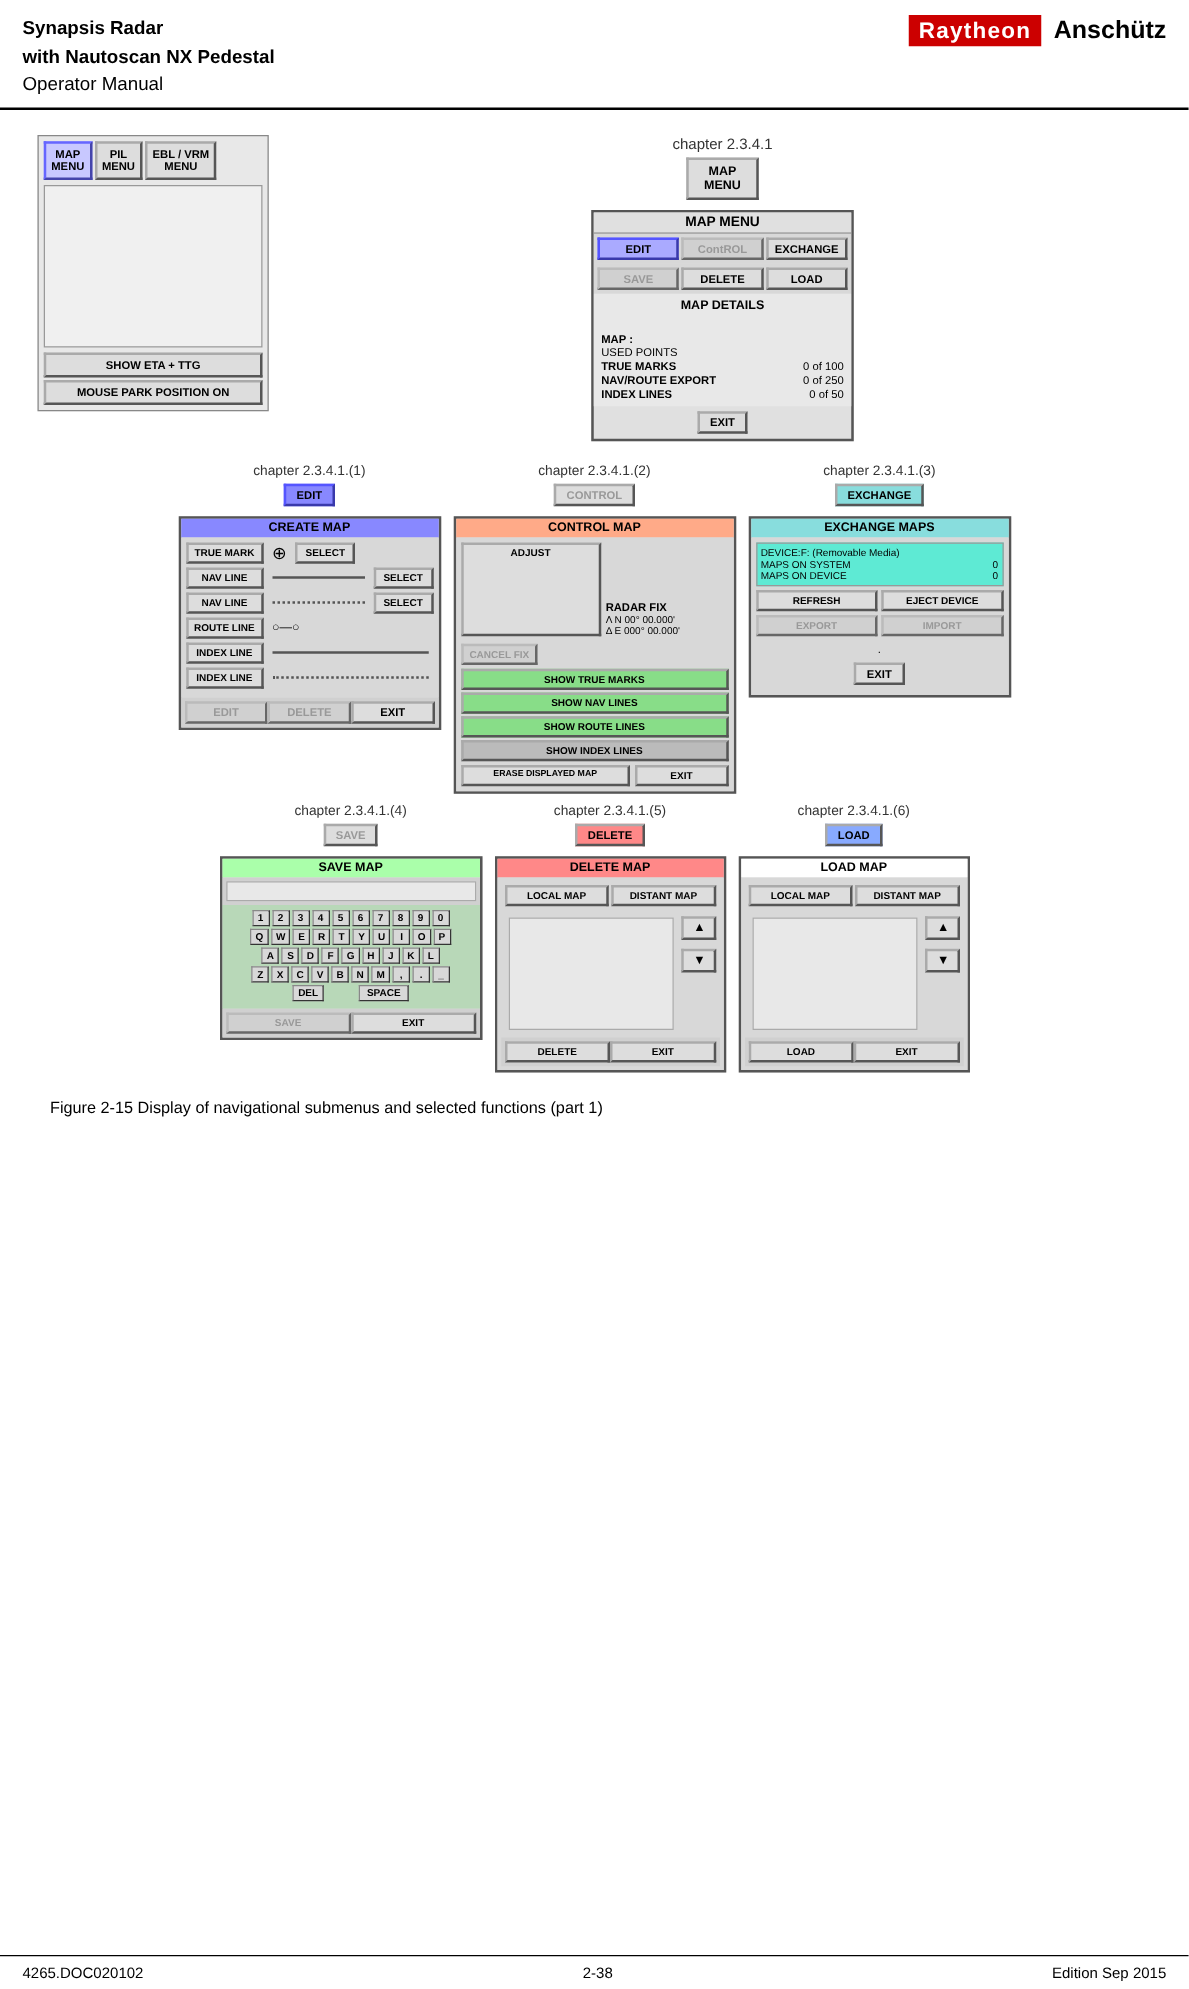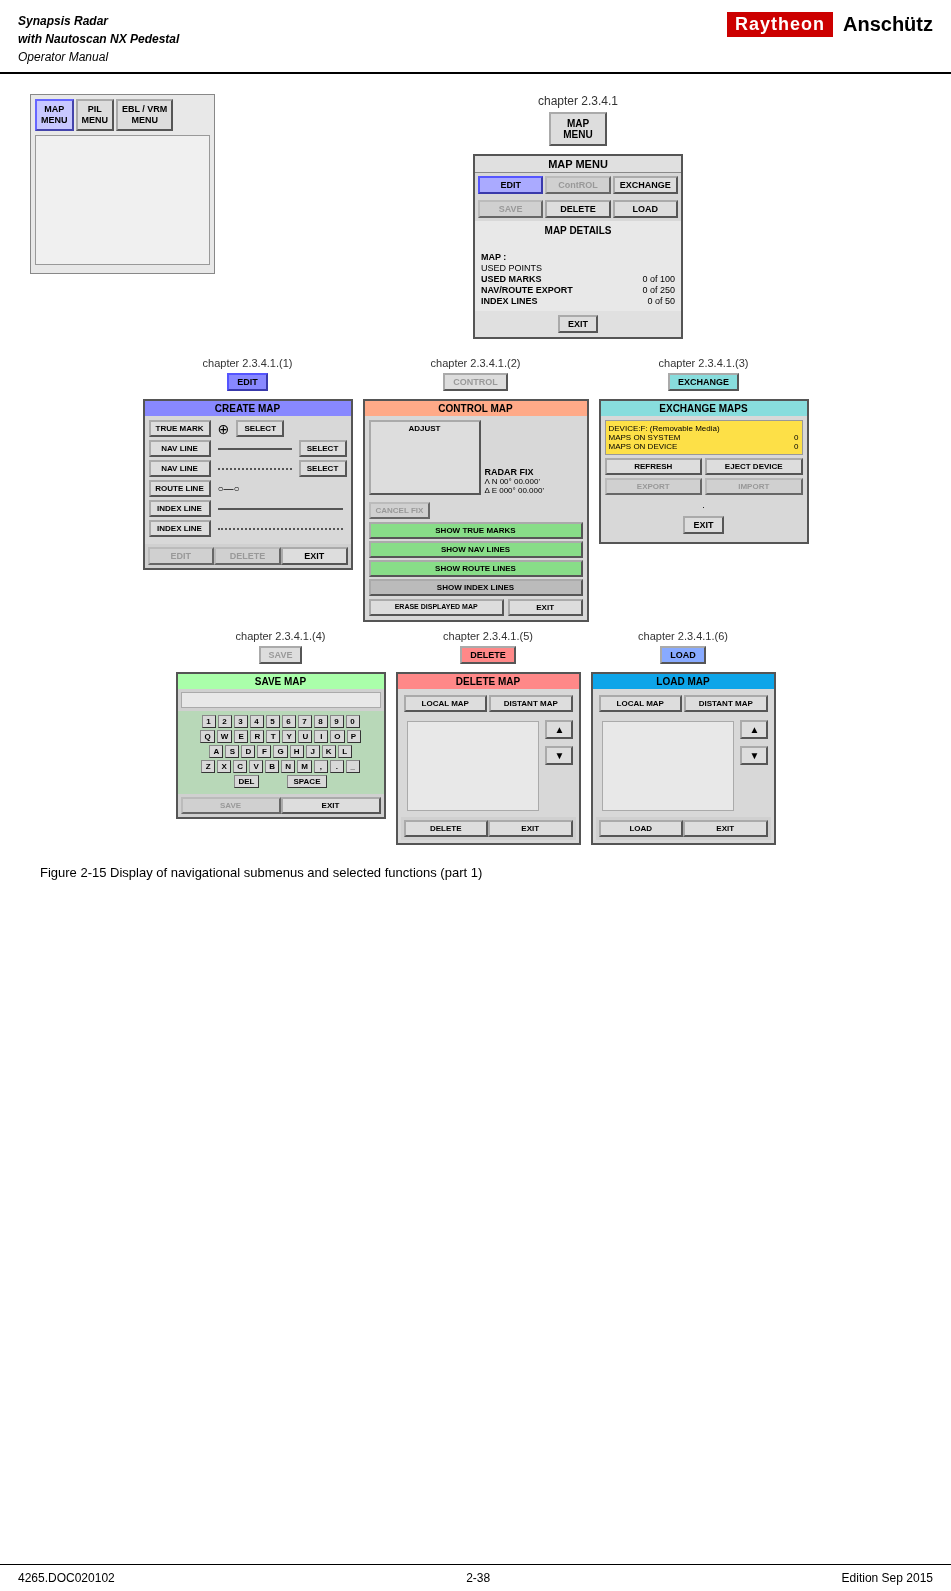--- a/index.html
+++ b/index.html
@@ -14,23 +14,22 @@
 
     
     .header {
       display: flex;
       justify-content: space-between;
       align-items: flex-start;
       padding: 12px 18px 6px 18px;
       border-bottom: 2px solid #000;
     }
     .header-left {
-      font-size: 12px;
+      font-size: 15px;
       line-height: 1.5;
-      font-style: italic;
     }
     .header-left .title-bold {
       font-weight: bold;
     }
     .header-right {
       display: flex;
       align-items: center;
       gap: 10px;
     }
     .raytheon-logo {
@@ -296,21 +295,21 @@
       border: 2px solid #555;
       background: #e0e0e0;
       width: 210px;
     }
     .exchange-inner {
       padding: 4px;
       background: #d8d8d8;
     }
     .exchange-info {
       font-size: 8px;
-      background: #fde047;
+      background: #5eead4;
       border: 1px solid #999;
       padding: 3px;
       margin-bottom: 3px;
     }
     .exchange-info-row {
       display: flex;
       justify-content: space-between;
     }
     .exchange-btn-row {
       display: flex;
@@ -507,20 +506,24 @@
 
     <div class="top-row">
 
       <div class="left-panel">
         <div class="menu-btn-row">
           <div class="menu-btn active">MAP<br>MENU</div>
           <div class="menu-btn">PIL<br>MENU</div>
           <div class="menu-btn">EBL / VRM<br>MENU</div>
         </div>
         <div class="left-panel-inner"></div>
+        <div class="bottom-btns">
+          <div class="wide-btn">SHOW ETA + TTG</div>
+          <div class="wide-btn">MOUSE PARK POSITION ON</div>
+        </div>
       </div>
 
       <div class="chapter-main-area">
         <div class="chapter-label">chapter 2.3.4.1</div>
 
         <div style="display:flex; justify-content:center; margin-bottom:4px;">
           <div class="map-menu-top-btn">MAP<br>MENU</div>
         </div>
 
         <div class="map-menu-panel">
@@ -537,21 +540,21 @@
           </div>
           <div class="map-details-section">
             <div class="map-details-title">MAP DETAILS</div>
             <div class="map-details-row">
               <span class="map-details-label">MAP :</span>
             </div>
             <div class="map-details-row">
               <span>USED POINTS</span>
             </div>
             <div class="map-details-row">
-              <span class="map-details-label">USED MARKS</span>
+              <span class="map-details-label">TRUE MARKS</span>
               <span>0  of    100</span>
             </div>
             <div class="map-details-row">
               <span class="map-details-label">NAV/ROUTE EXPORT</span>
               <span>0  of    250</span>
             </div>
             <div class="map-details-row">
               <span class="map-details-label">INDEX LINES</span>
               <span>0  of     50</span>
             </div>
@@ -788,21 +791,21 @@
         </div>
       </div>
 
       <div class="sub-panel-col">
         <div class="sub-chapter-label">chapter 2.3.4.1.(6)</div>
 
         <div style="display:flex; justify-content:center; margin-bottom:4px;">
           <div class="panel-top-btn load-hl">LOAD</div>
         </div>
         <div class="load-map-panel">
-          <div class="panel-title-bar" style="background:#0ea5e9;text-align:center;">LOAD MAP</div>
+          <div class="panel-title-bar" style="background:#ffffff;text-align:center;">LOAD MAP</div>
           <div style="padding:3px; background:#d8d8d8;">
             <div class="tab-btns">
               <div class="tab-btn">LOCAL MAP</div>
               <div class="tab-btn">DISTANT MAP</div>
             </div>
             <div style="display:flex; gap:3px; padding:3px;">
               <div class="map-list-area" style="flex:1;"></div>
               <div class="scroll-arrows">
                 <div class="arrow-btn">▲</div>
                 <div class="arrow-btn">▼</div>

